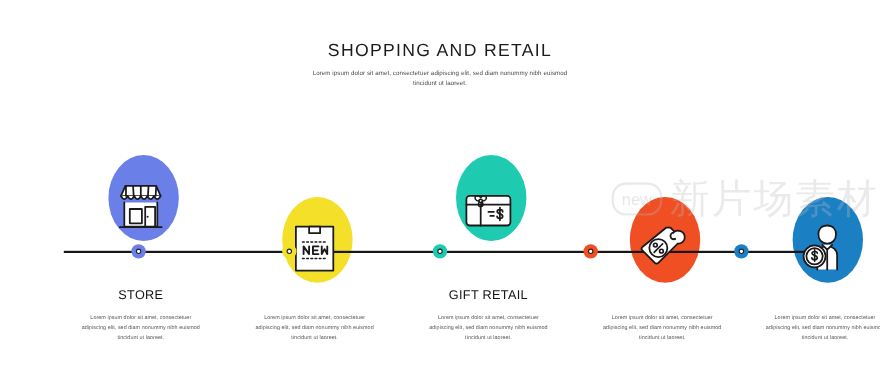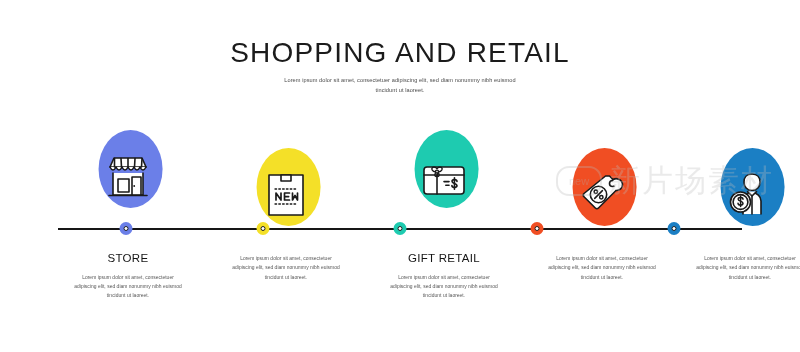--- a/index.html
+++ b/index.html
@@ -23,21 +23,21 @@
 
   
   .header {
     position: absolute;
     left: 0;
     top: 38px;
     width: 800px;
     text-align: center;
   }
   .title {
-    font-size: 28px;
+    font-size: 16px;
     letter-spacing: 1.2px;
     color: #1b1b1b;
     font-weight: 400;
     line-height: 1.1;
     margin: 0;
   }
   .subtitle {
     margin: 7px auto 0 auto;
     width: 250px;
     font-size: 5.6px;
@@ -48,21 +48,21 @@
 
   
   .steps {
     position: absolute;
     left: 58px;
     top: 112px;
     width: 684px;
     height: 200px;
     display: flex;
     flex-direction: row;
-    align-items: center;
+    align-items: flex-end;
     gap: 28px;
   }
   .step {
     flex: 1 1 0;
     position: relative;
     display: flex;
     flex-direction: column;
     align-items: center;
   }
 
@@ -167,29 +167,29 @@
     opacity: 0.30;
     display: flex;
     align-items: center;
   }
   .wm-badge {
     width: 42px;
     height: 26px;
     border: 2px solid #b9b9b9;
     border-radius: 13px;
     color: #b0b0b0;
-    font-size: 11px;
+    font-size: 15px;
     display: flex;
     align-items: center;
     justify-content: center;
     margin-right: 7px;
     flex: none;
   }
   .wm-text {
-    font-size: 31px;
+    font-size: 36px;
     color: #bdbdbd;
     letter-spacing: 2px;
     font-family: Liberation Mono, monospace;
     white-space: nowrap;
   }
 </style>
 </head>
 <body>
 
 <div id="infographic">

